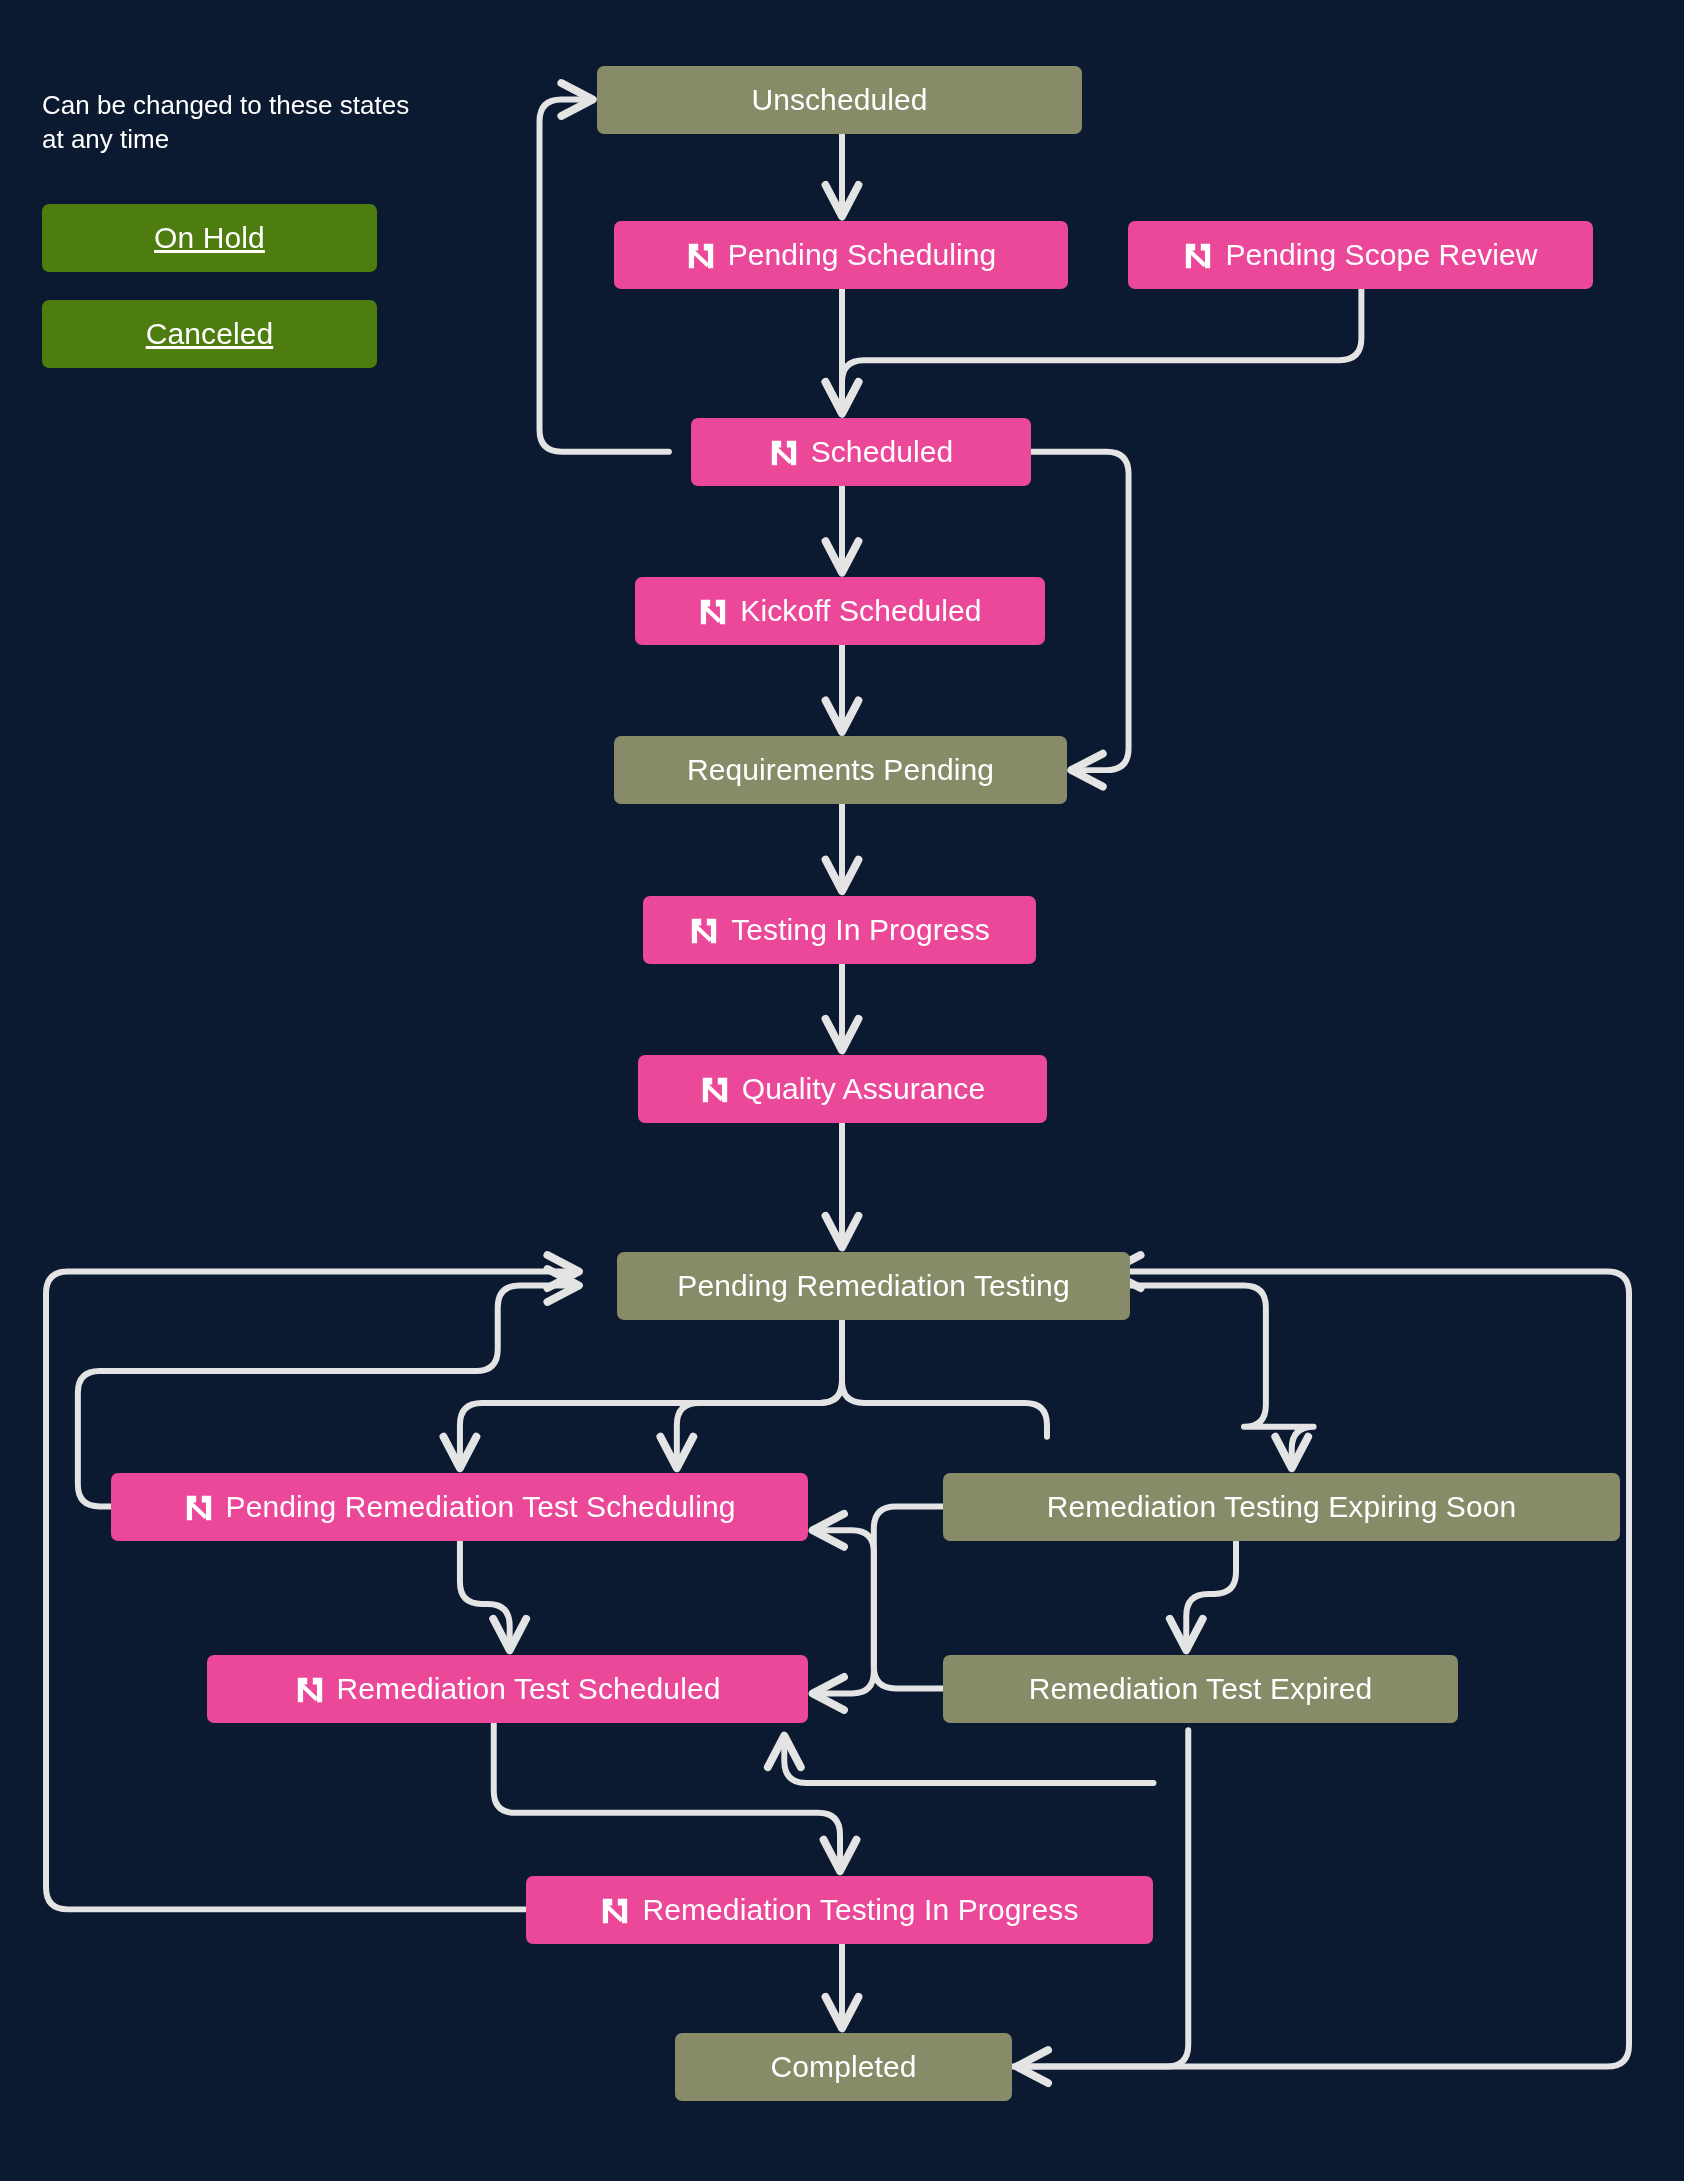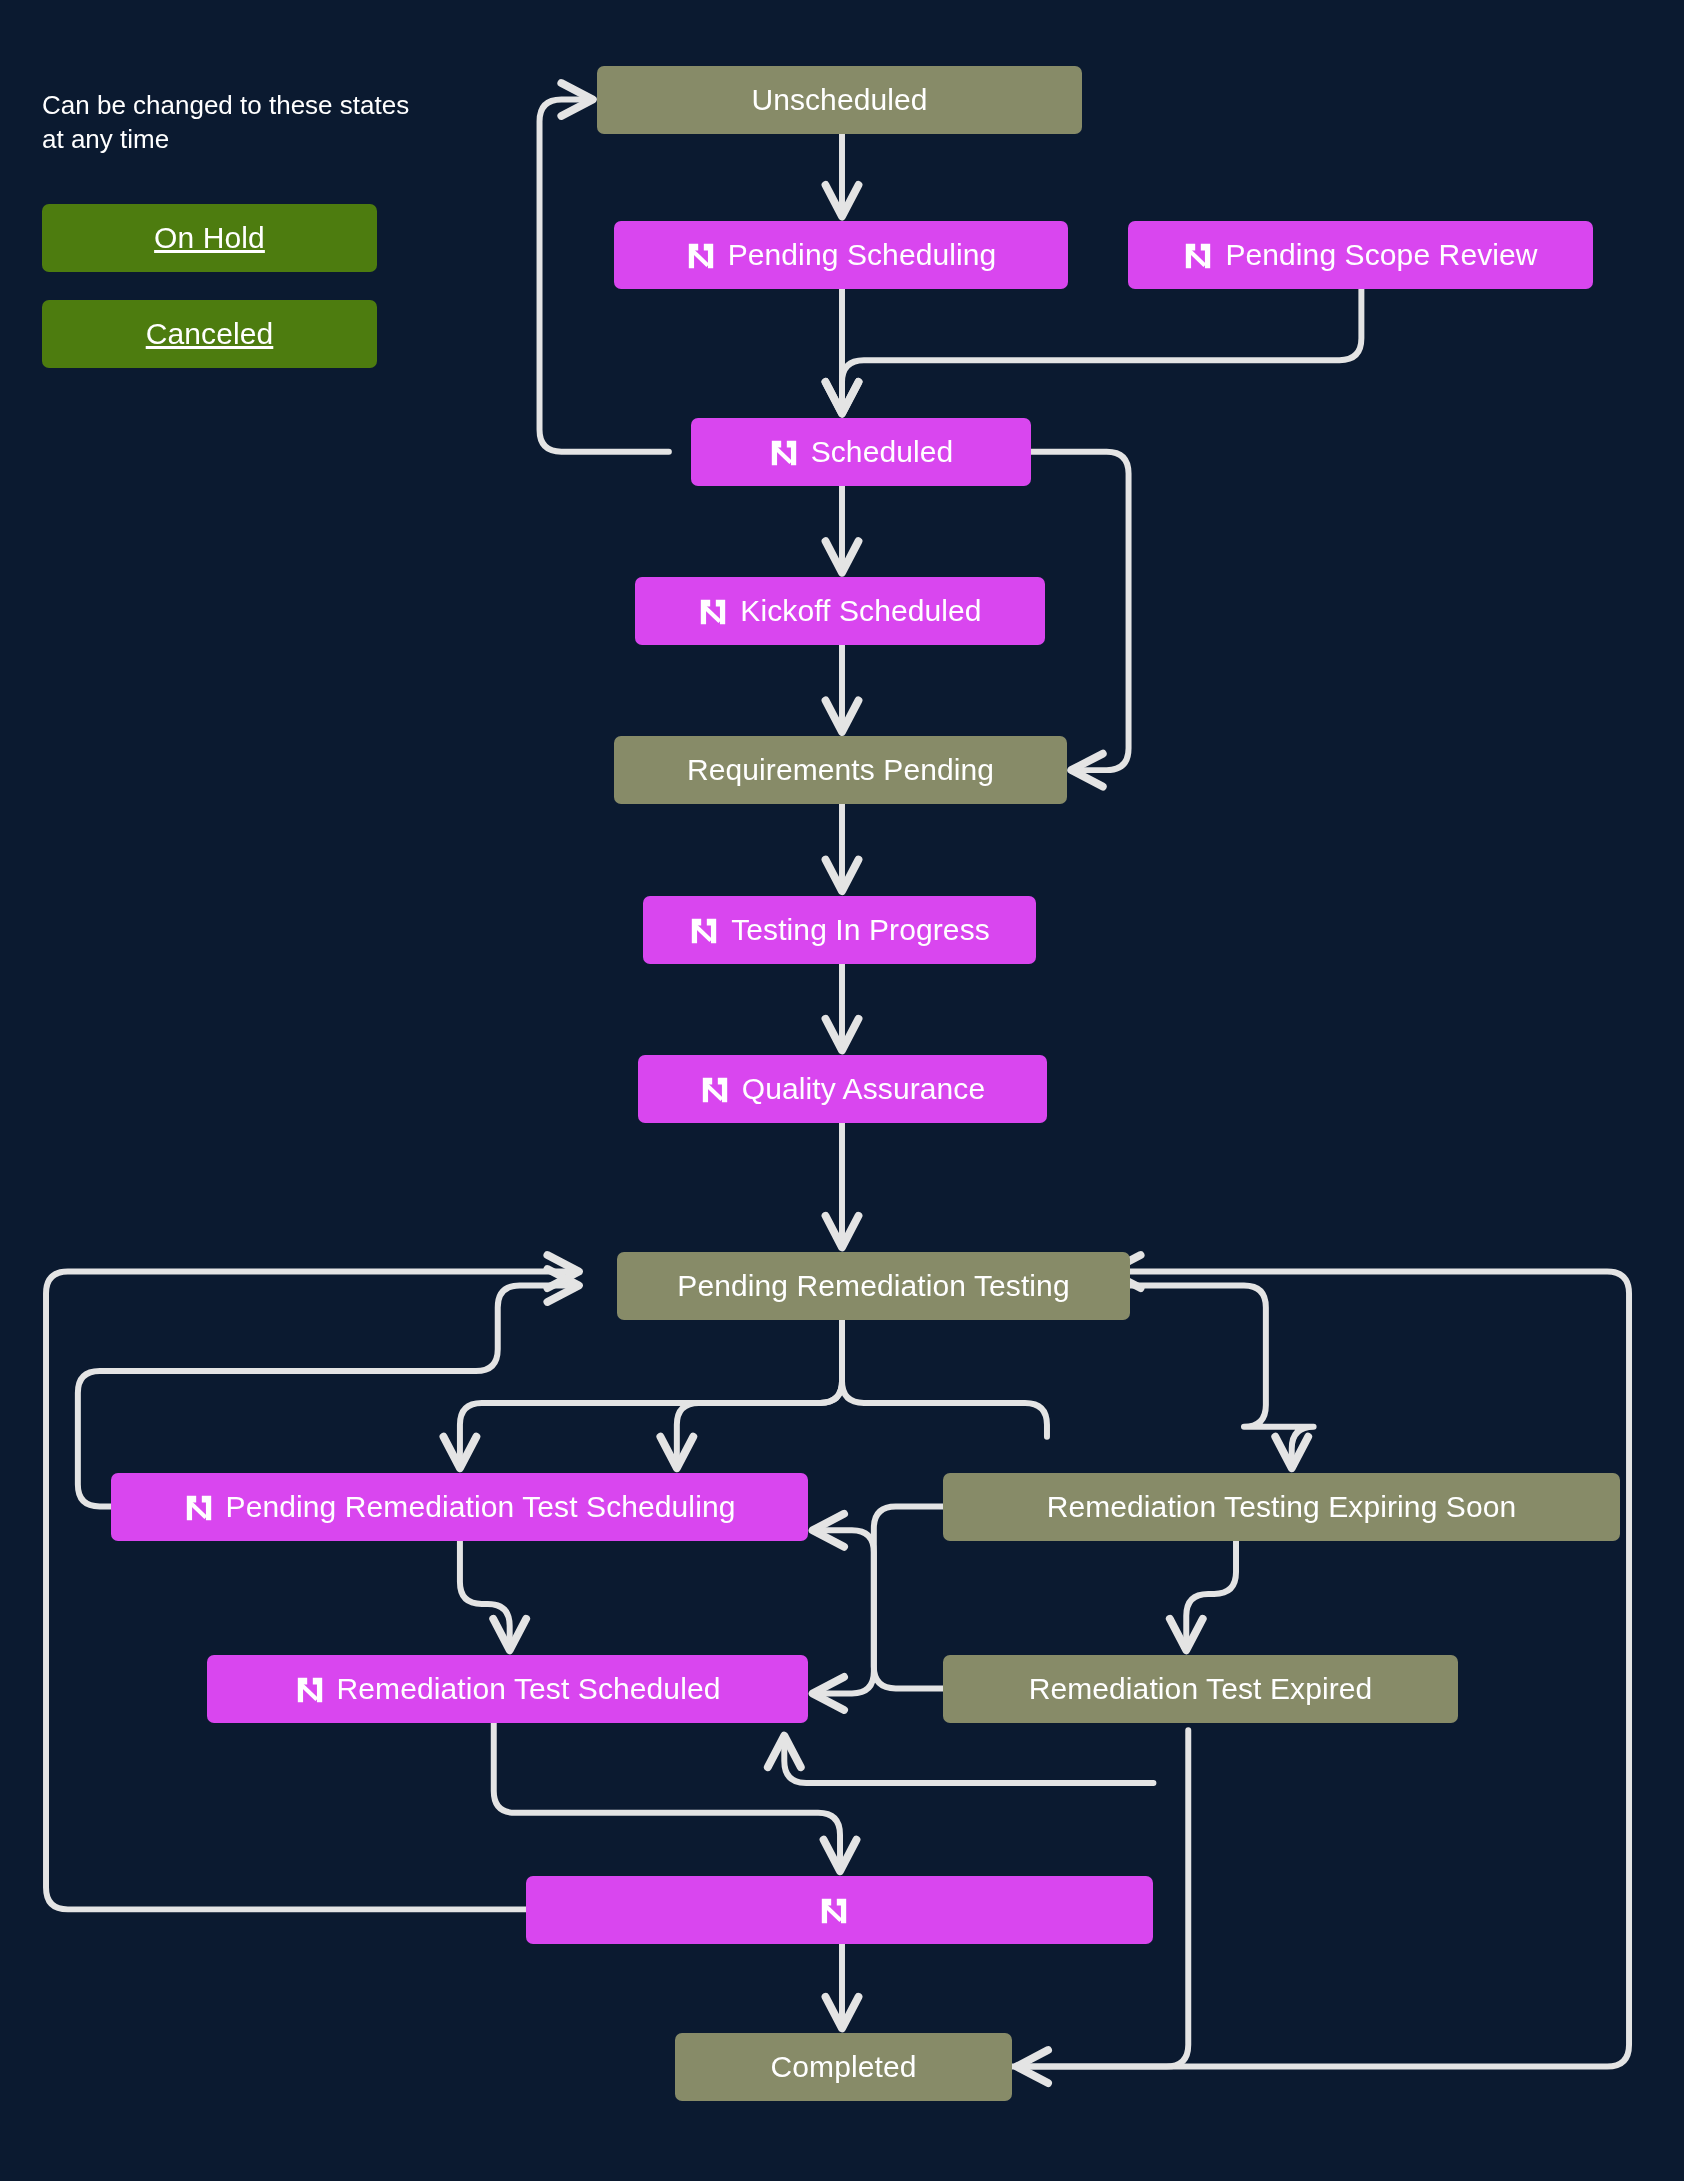--- a/index.html
+++ b/index.html
@@ -33,21 +33,21 @@
     display: flex;
     align-items: center;
     justify-content: center;
     color: #ffffff;
     font-size: 30px;
     letter-spacing: 0.1px;
     white-space: nowrap;
     z-index: 5;
   }
   .node.olive  { background: #878b68; }
-  .node.orange { background: #d946ef; }
+  .node.orange { background: #ec4899; }
   .node.blue   { background: #4d7c0f; text-decoration: underline; }
 
   .node .lbl { display: inline-block; }
 
   .nicon {
     display: inline-block;
     width: 30px;
     height: 30px;
     margin-right: 12px;
     flex: 0 0 auto;
@@ -238,20 +238,21 @@
         <span class="lbl">Remediation Test Expired</span>
       </div>
       <div class="node orange" style="left: 526px; top: 1876px; width: 627px; height: 68px;">
         <span class="nicon">
           <svg viewBox="0 0 32 32" xmlns="http://www.w3.org/2000/svg">
             <path fill="#ffffff" d="M3 3h10v7.2l-4.4 0V29H3V3z"></path>
             <path fill="#ffffff" d="M19 3h10v26h-5.6V10.2L19 10.2V3z"></path>
             <path fill="#ffffff" d="M7.2 7.6l17.6 16.8-3.0 3.2L4.2 10.8z"></path>
           </svg>
         </span>
+        <span class="lbl">Remediation Testing In Progress</span>
       </div>
       <div class="node olive" style="left: 675px; top: 2033px; width: 337px; height: 68px;">
         <span class="lbl">Completed</span>
       </div>
     </div>
 
 </div>
 
 
 </body></html>

